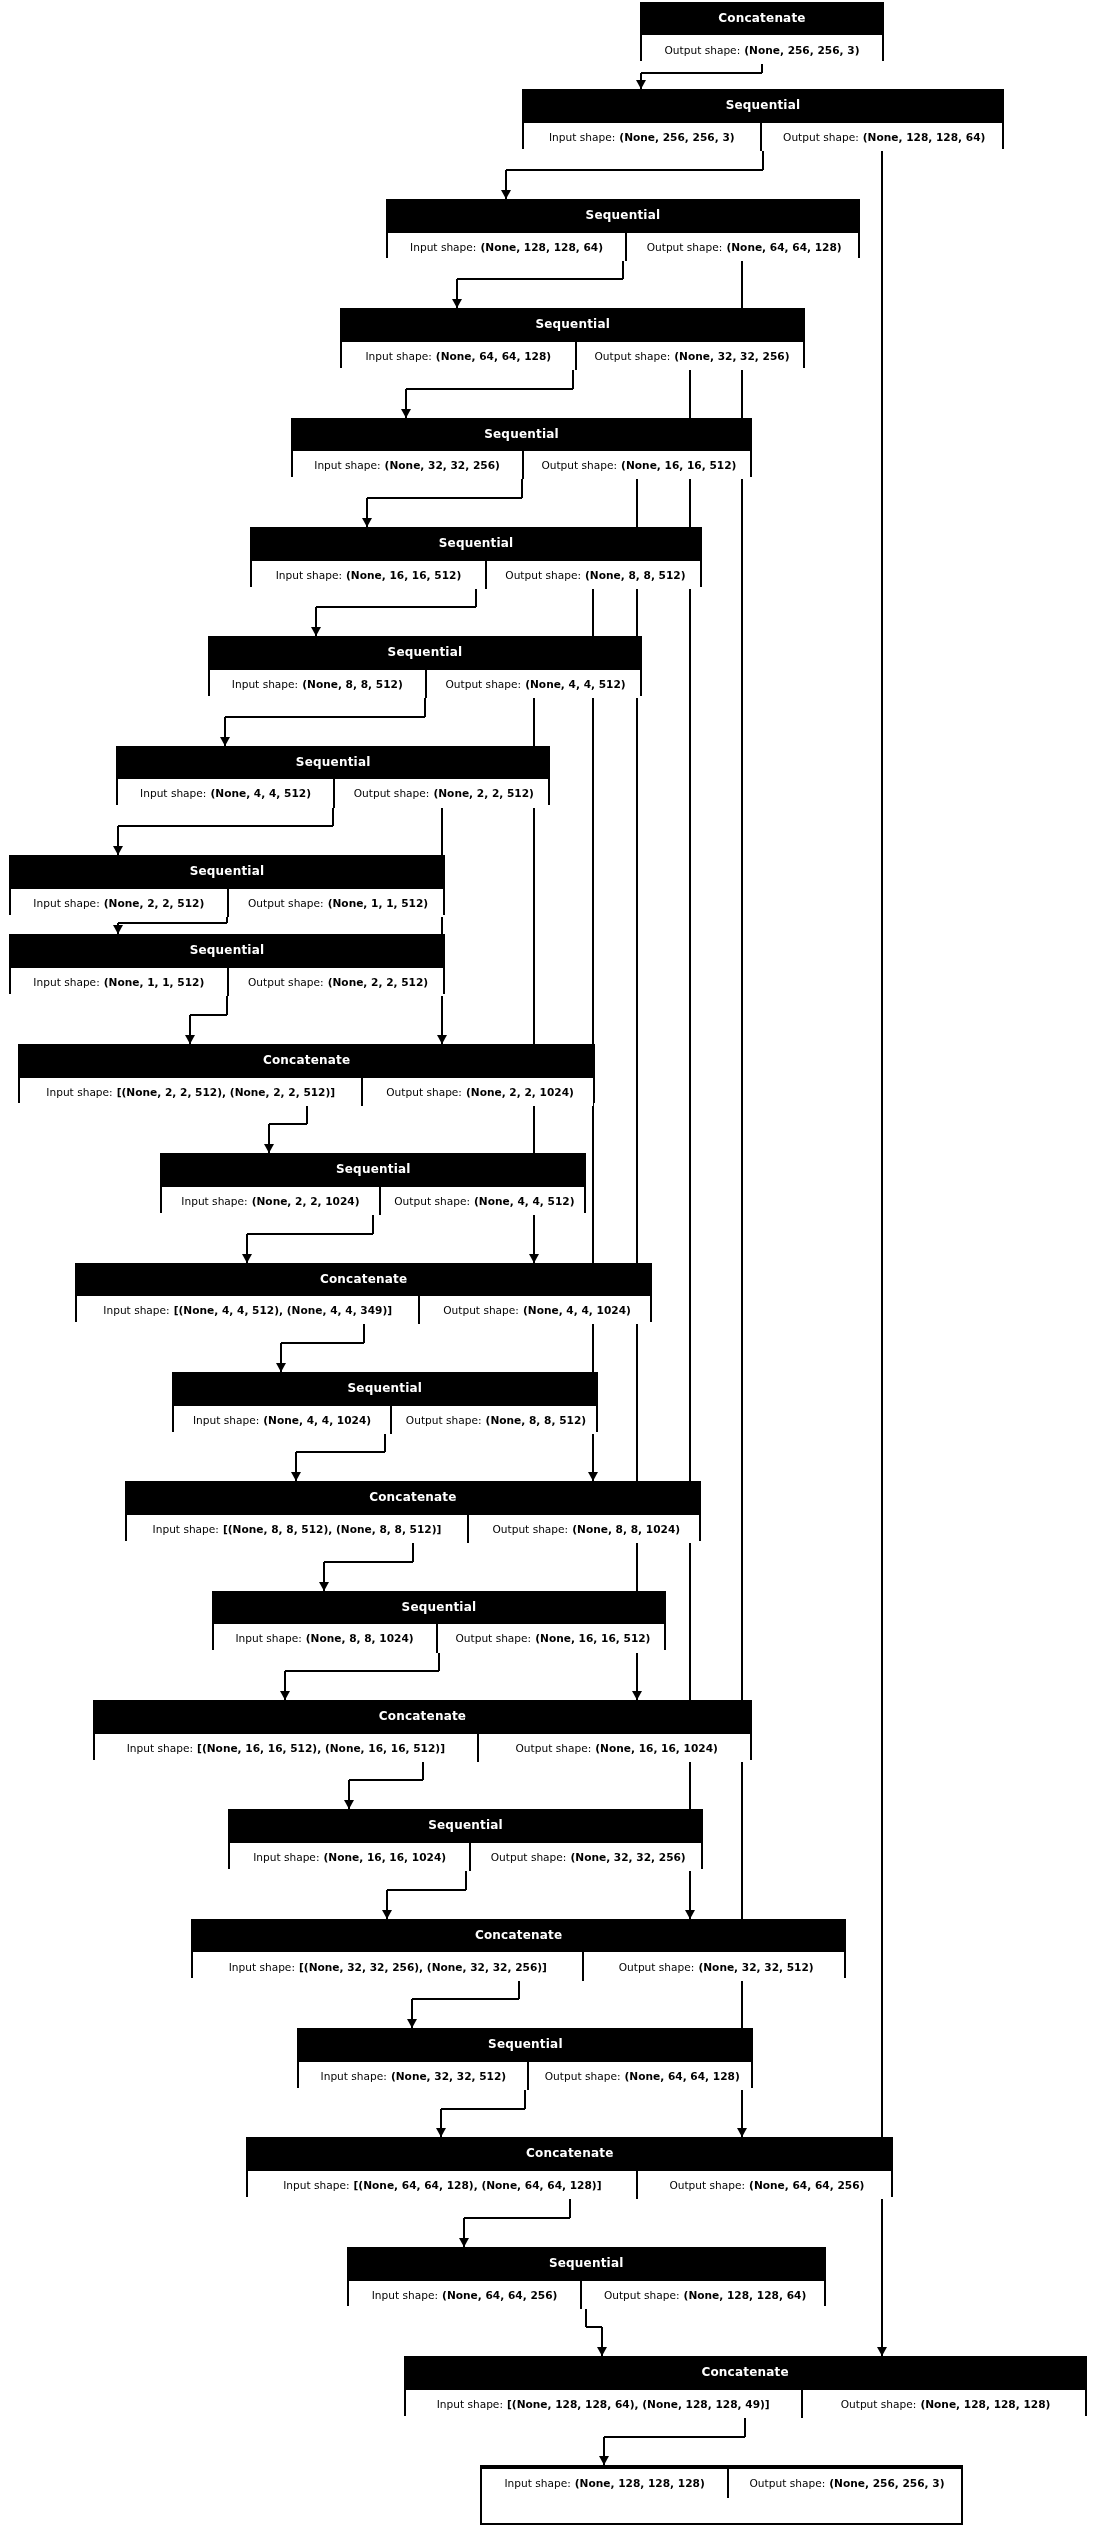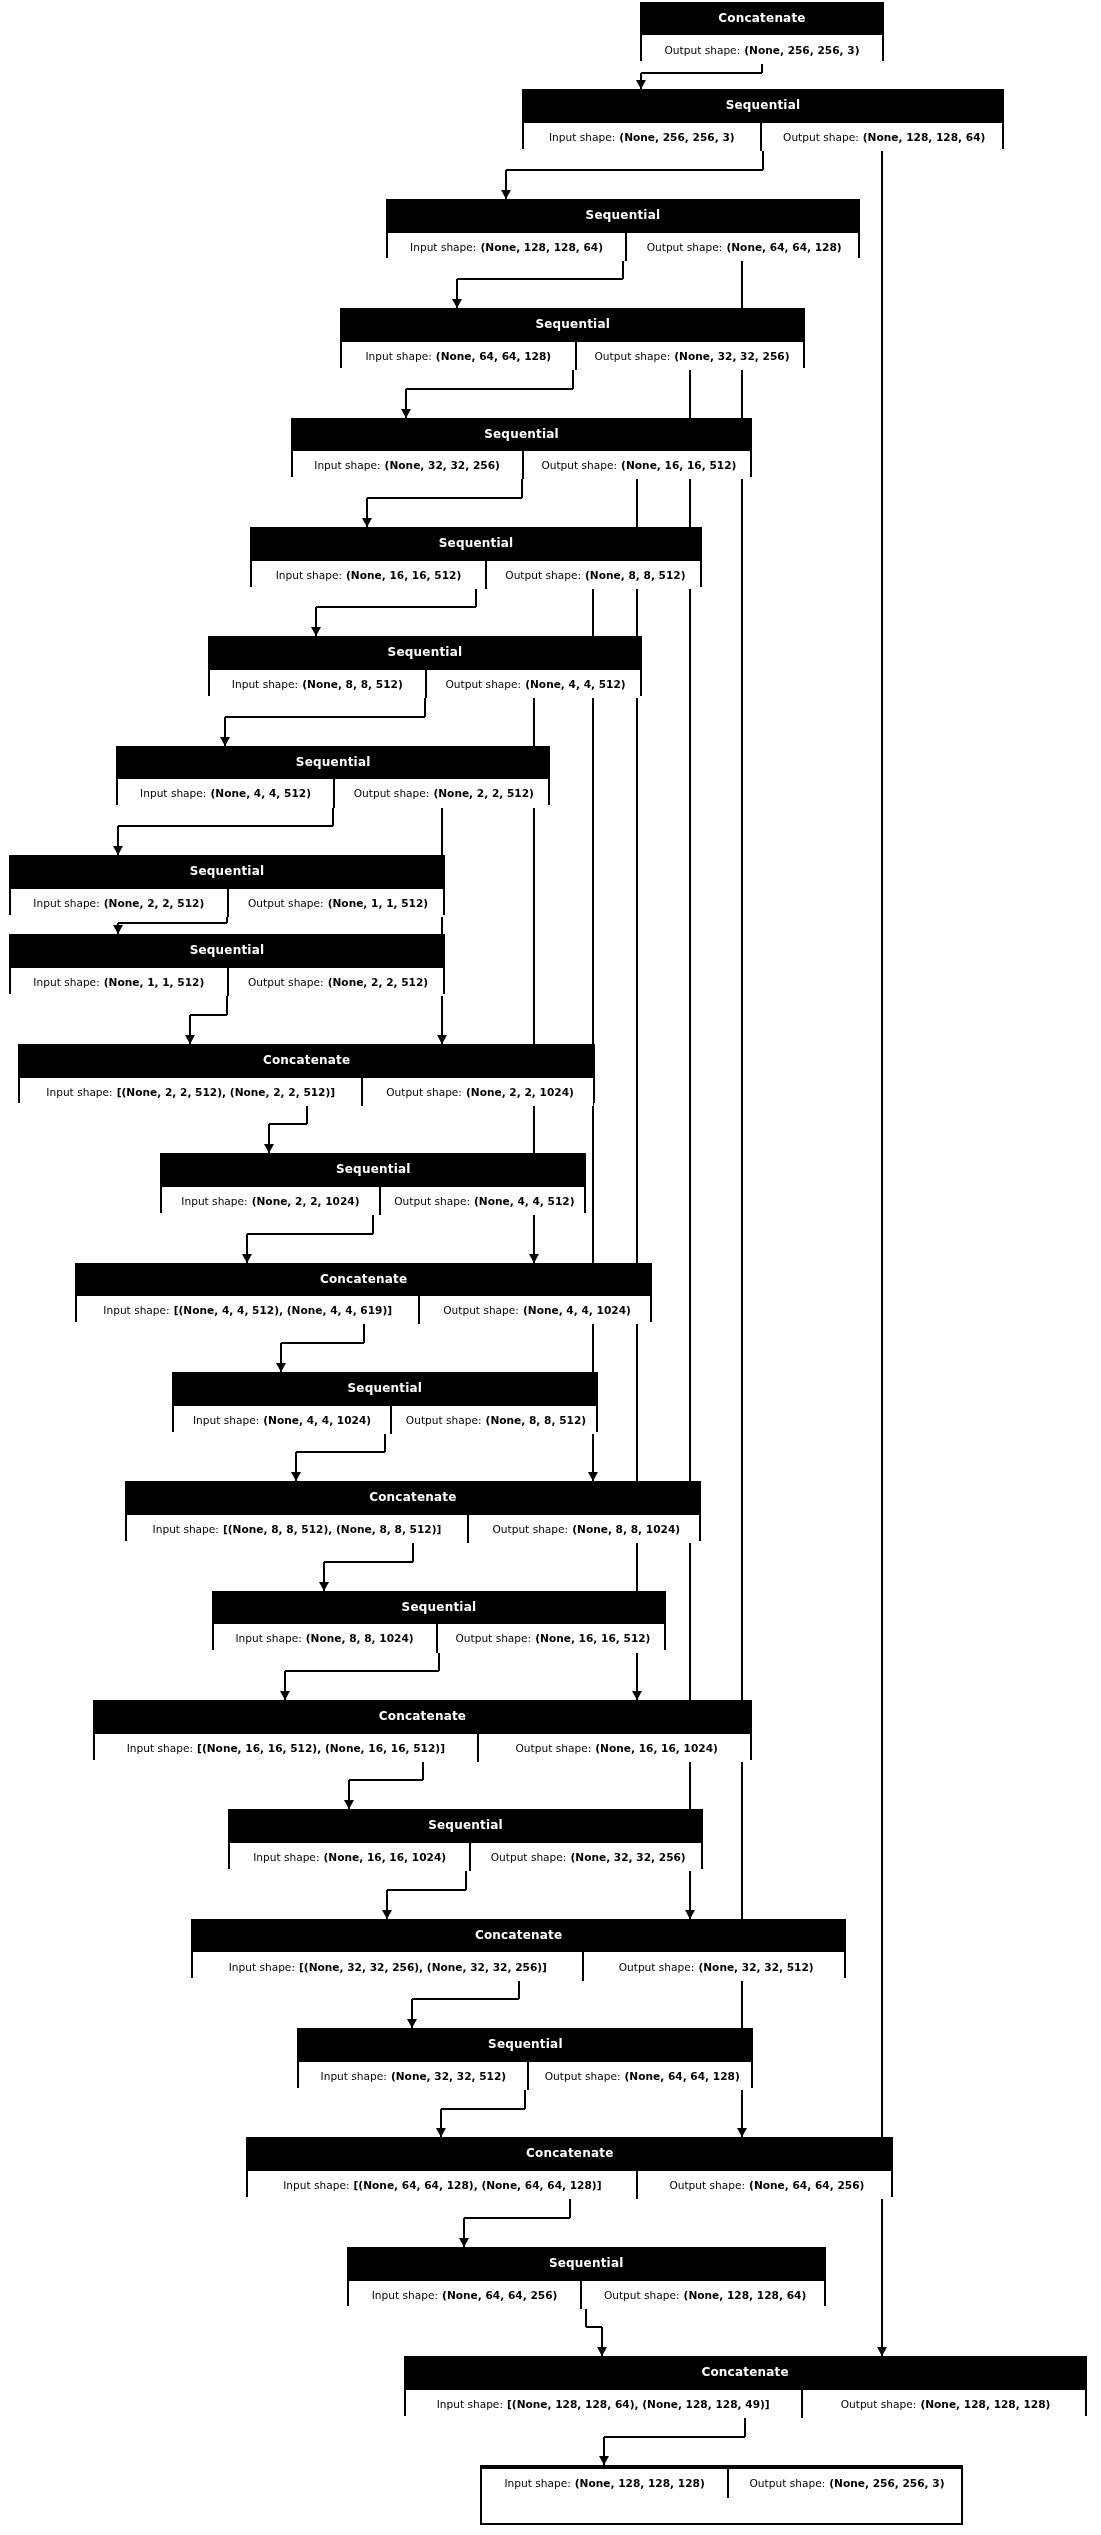--- a/index.html
+++ b/index.html
@@ -243,21 +243,21 @@
           <span class="lbl">Output shape:</span>
           <span class="val">(None, 4, 4, 512)</span>
         </div>
       </div>
     </div>
     <div class="node" style="left: 75.3316px; top: 1262.53px; width: 576.576px; height: 59.6471px;">
       <div class="node-title" style="height: 29.8235px; line-height: 29.8235px; font-size: 12.0123px;">Concatenate</div>
       <div class="node-shapes" style="height: 28.1667px;">
         <div class="shape-cell in" style="width: 342.855px; font-size: 10.6039px;">
           <span class="lbl">Input shape:</span>
-          <span class="val">[(None, 4, 4, 512), (None, 4, 4, 619)]</span>
+          <span class="val">[(None, 4, 4, 512), (None, 4, 4, 349)]</span>
         </div>
         <div class="shape-cell" style="width: 233.721px; font-size: 10.6039px;">
           <span class="lbl">Output shape:</span>
           <span class="val">(None, 4, 4, 1024)</span>
         </div>
       </div>
     </div>
     <div class="node" style="left: 171.911px; top: 1371.88px; width: 425.913px; height: 59.6471px;">
       <div class="node-title" style="height: 29.8235px; line-height: 29.8235px; font-size: 12.0123px;">Sequential</div>
       <div class="node-shapes" style="height: 28.1667px;">

